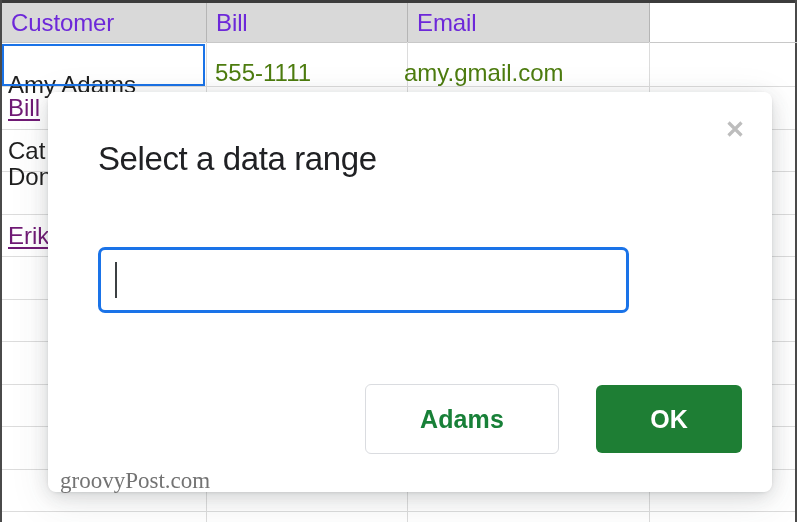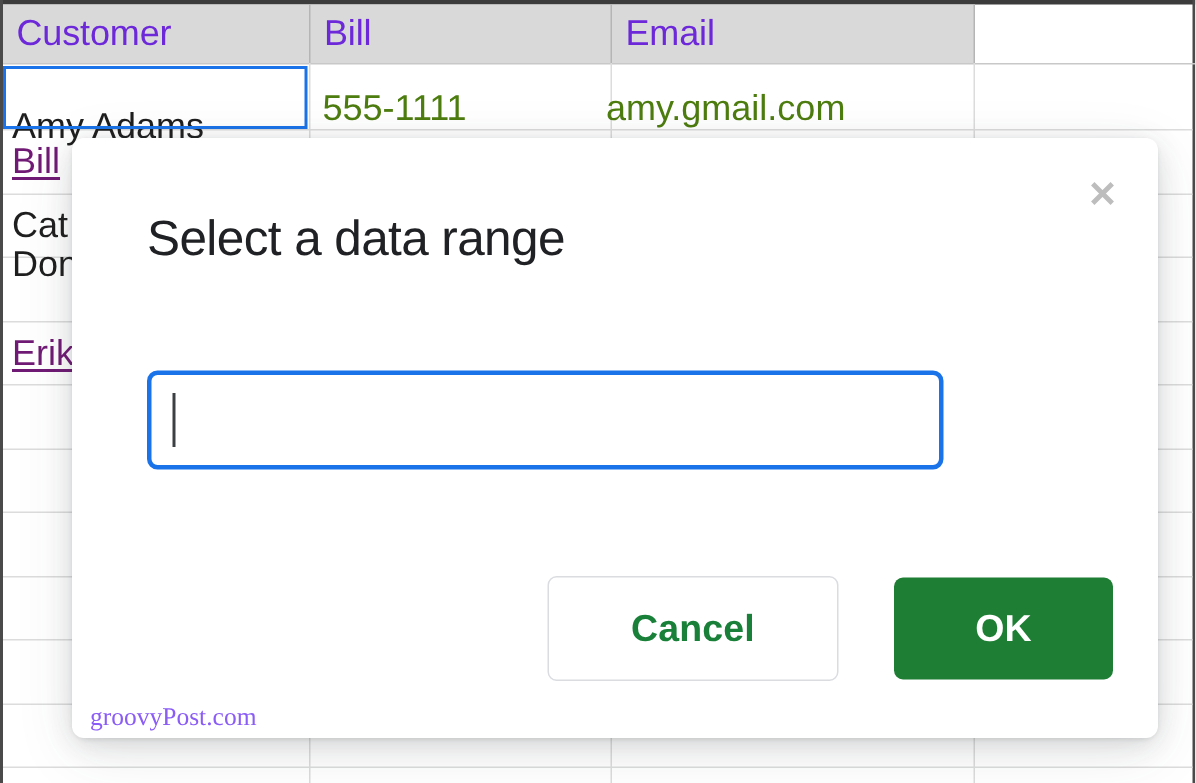--- a/index.html
+++ b/index.html
@@ -229,22 +229,22 @@
     width: 146px; height: 68px;
     background: #1e7e34;
     border: none;
     color: #ffffff;
   }
 
   .watermark {
     position: absolute;
     left: 60px; top: 468px;
     font-family: "Liberation Serif", serif;
-    font-size: 17px;
-    color: #8b5cf6;
+    font-size: 23px;
+    color: #737373;
     white-space: nowrap;
   }
 </style>
 </head>
 <body>
 
 <div id="root">
 
   <div class="sheet">
 
@@ -296,20 +296,20 @@
       <svg width="22" height="22" viewBox="0 0 22 22" aria-hidden="true">
         <path d="M4.5 4.5 L17.5 17.5 M17.5 4.5 L4.5 17.5" stroke="currentColor" stroke-width="3.2" stroke-linecap="butt"></path>
       </svg>
     </div>
 
     <div class="modal-title">Select a data range</div>
 
     <input class="range-input" type="text" placeholder="" style="">
     <div class="caret"></div>
 
-    <div class="btn btn-cancel">Cancel</div>
+    <div class="btn btn-cancel">Adams</div>
 
     <div class="btn btn-ok">OK</div>
   </div>
 
   <div class="watermark">groovyPost.com</div>
 
 </div>
 
 </body></html>

